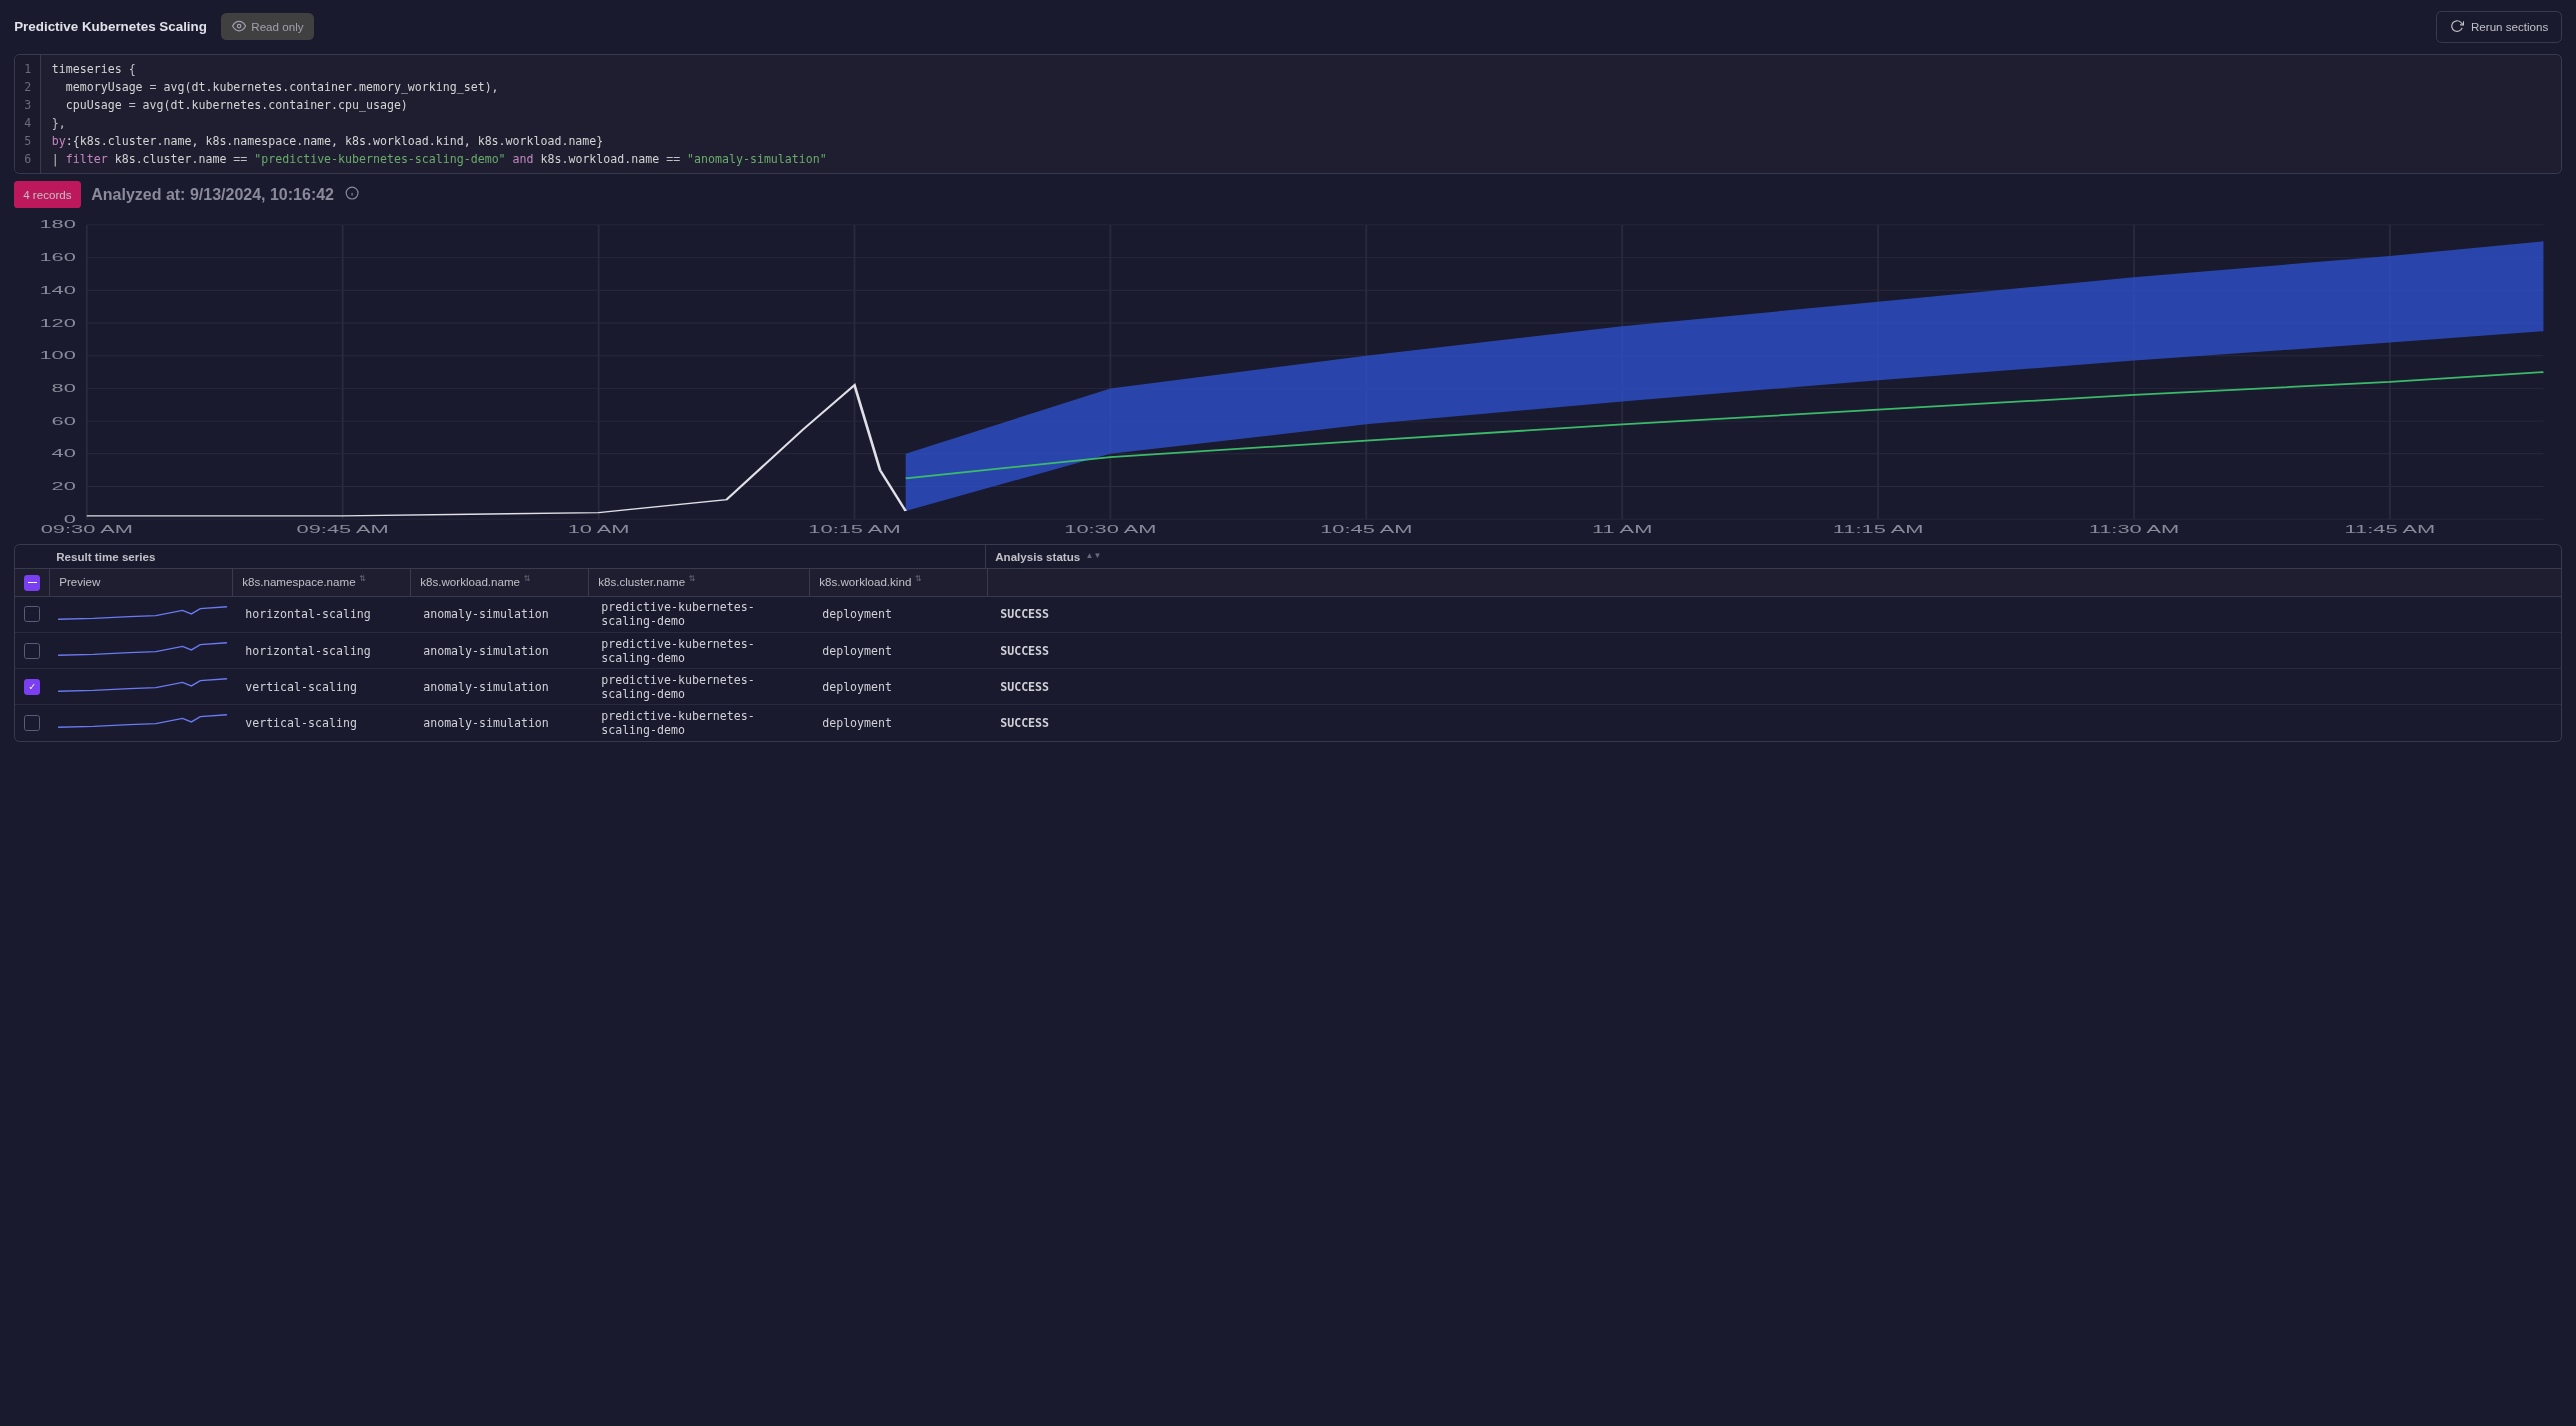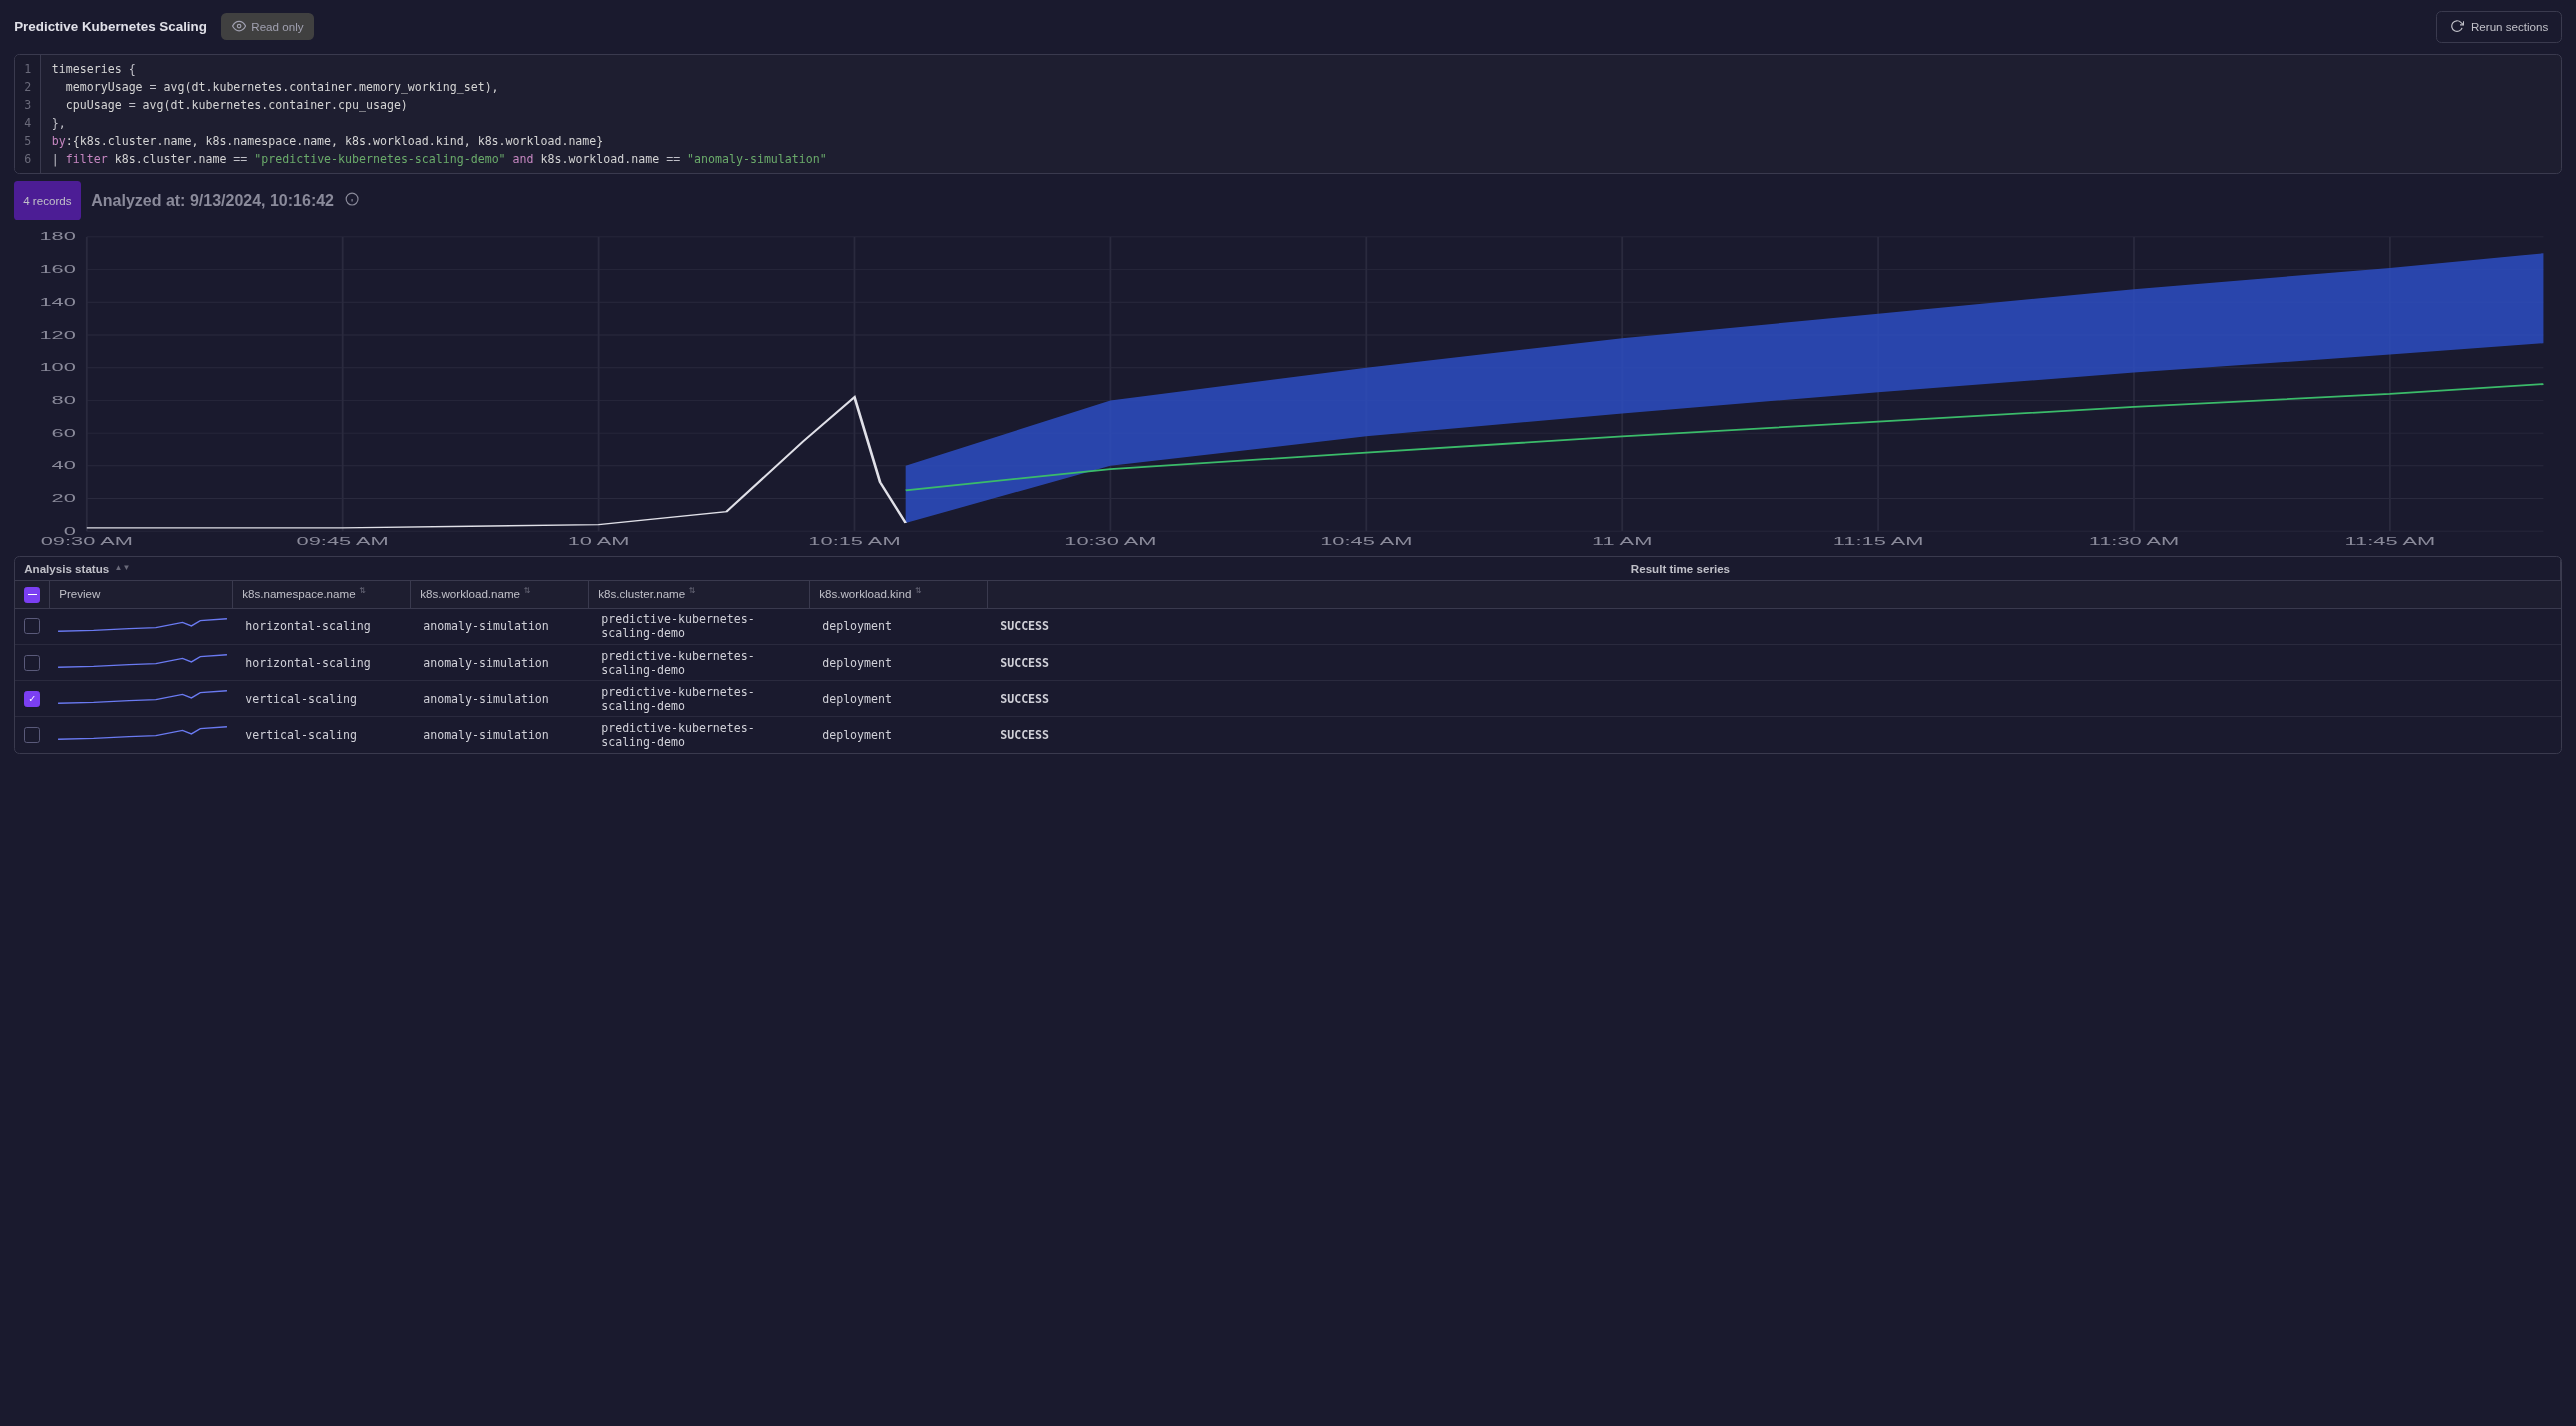--- a/index.html
+++ b/index.html
@@ -75,22 +75,22 @@
 .tok-str { color: #6aaa6a; }
 .tok-op { color: #c0c0c8; }
 .tok-id { color: #d4d4d4; }
 .meta-row {
   display: flex;
   align-items: center;
   gap: 10.7px;
   margin-bottom: 7.1px;
 }
 .records-badge {
-  background: #4c1d95;
-  padding: 13px 9px;
+  background: #be185d;
+  padding: 7px 9px;
   border-radius: 3.6px;
   font-size: 11.6px;
   color: #c0c0c8;
 }
 .analyzed { font-size: 16px; color: #8a8a9a; font-weight: bold; }
 .info-icon { color: #8a8a9a; cursor: pointer; }
 .chart-container {
   position: relative;
   height: 321px;
   margin-bottom: 7.1px;
@@ -272,26 +272,26 @@
         <line x1="1305.625" x2="1305.625" y1="10" y2="340" class="grid-line"></line>
         <text x="1305.625" y="356" text-anchor="middle" class="axis-label">11:45 AM</text>
         <path d="M490.00000000000006 266.6666666666667 L602.5 193.33333333333334 L743.125 156.66666666666666 L883.75 123.66666666666666 L1024.375 96.16666666666666 L1165 68.66666666666669 L1305.625 44.833333333333314 L1390 28.333333333333314 L1390 129.16666666666669 L1305.625 142 L1165 162.16666666666669 L1024.375 184.16666666666666 L883.75 208 L743.125 233.66666666666666 L602.5 266.6666666666667 L490.00000000000006 330.8333333333333 Z" class="area-fill"></path>
         <path d="M490.00000000000006 294.1666666666667 L602.5 270.3333333333333 L743.125 252 L883.75 233.66666666666666 L1024.375 217.16666666666666 L1165 200.66666666666666 L1305.625 186 L1390 175 " class="line-green"></path>
         <path d="M40 336.3333333333333 L110.3125 336.3333333333333 L180.625 336.3333333333333 L250.9375 334.5 L321.25 332.6666666666667 L391.5625 318 L433.75 239.16666666666666 L461.875 189.66666666666666 L475.9375 285 L490.00000000000006 330.8333333333333 " class="line-white"></path>
       </svg>
   </div>
 
   <div class="table-container">
     <div class="table-header-row">
+      <div class="group-header gh-series">
+        <span>Result time series</span>
+      </div>
       <div class="group-header gh-status">
         <span>Analysis status</span>
         <span class="sort-icon">▲▼</span>
-      </div>
-      <div class="group-header gh-series">
-        <span>Result time series</span>
       </div>
     </div>
     <div class="col-headers">
       <div class="col-h col-checkbox">
         <div class="checkbox indet"></div>
       </div>
       <div class="col-h col-preview">
           <span>Preview</span>
         </div>
       <div class="col-h col-ns">

